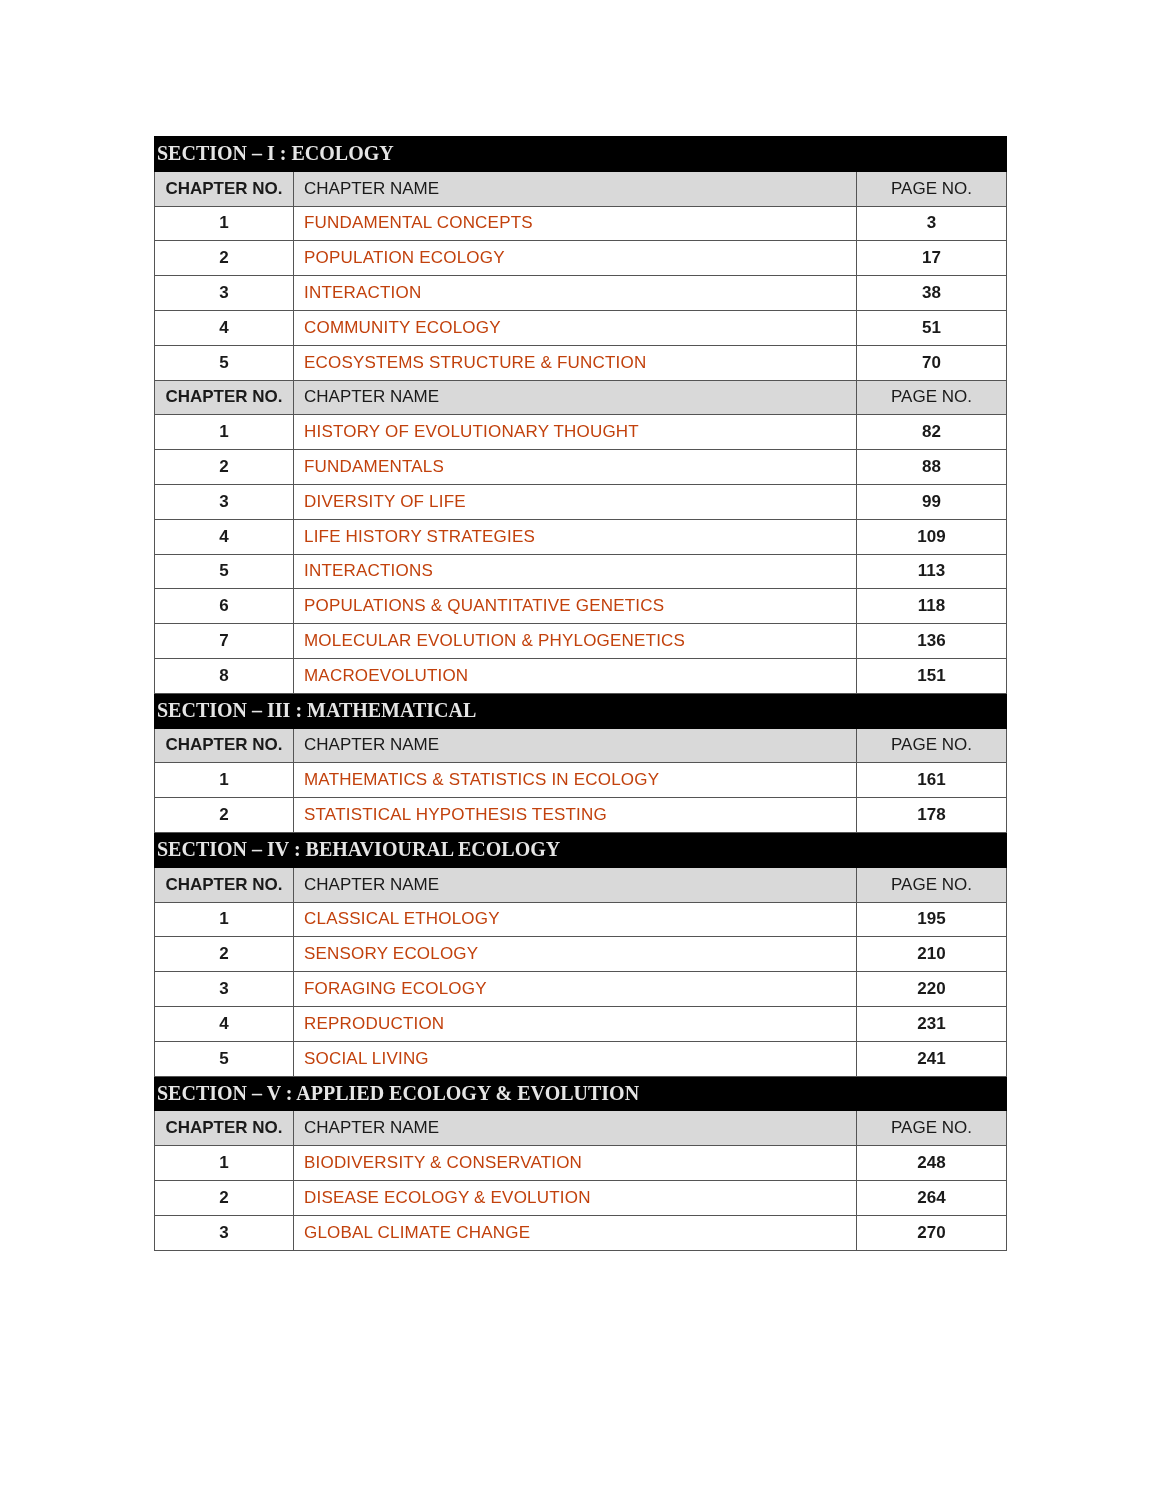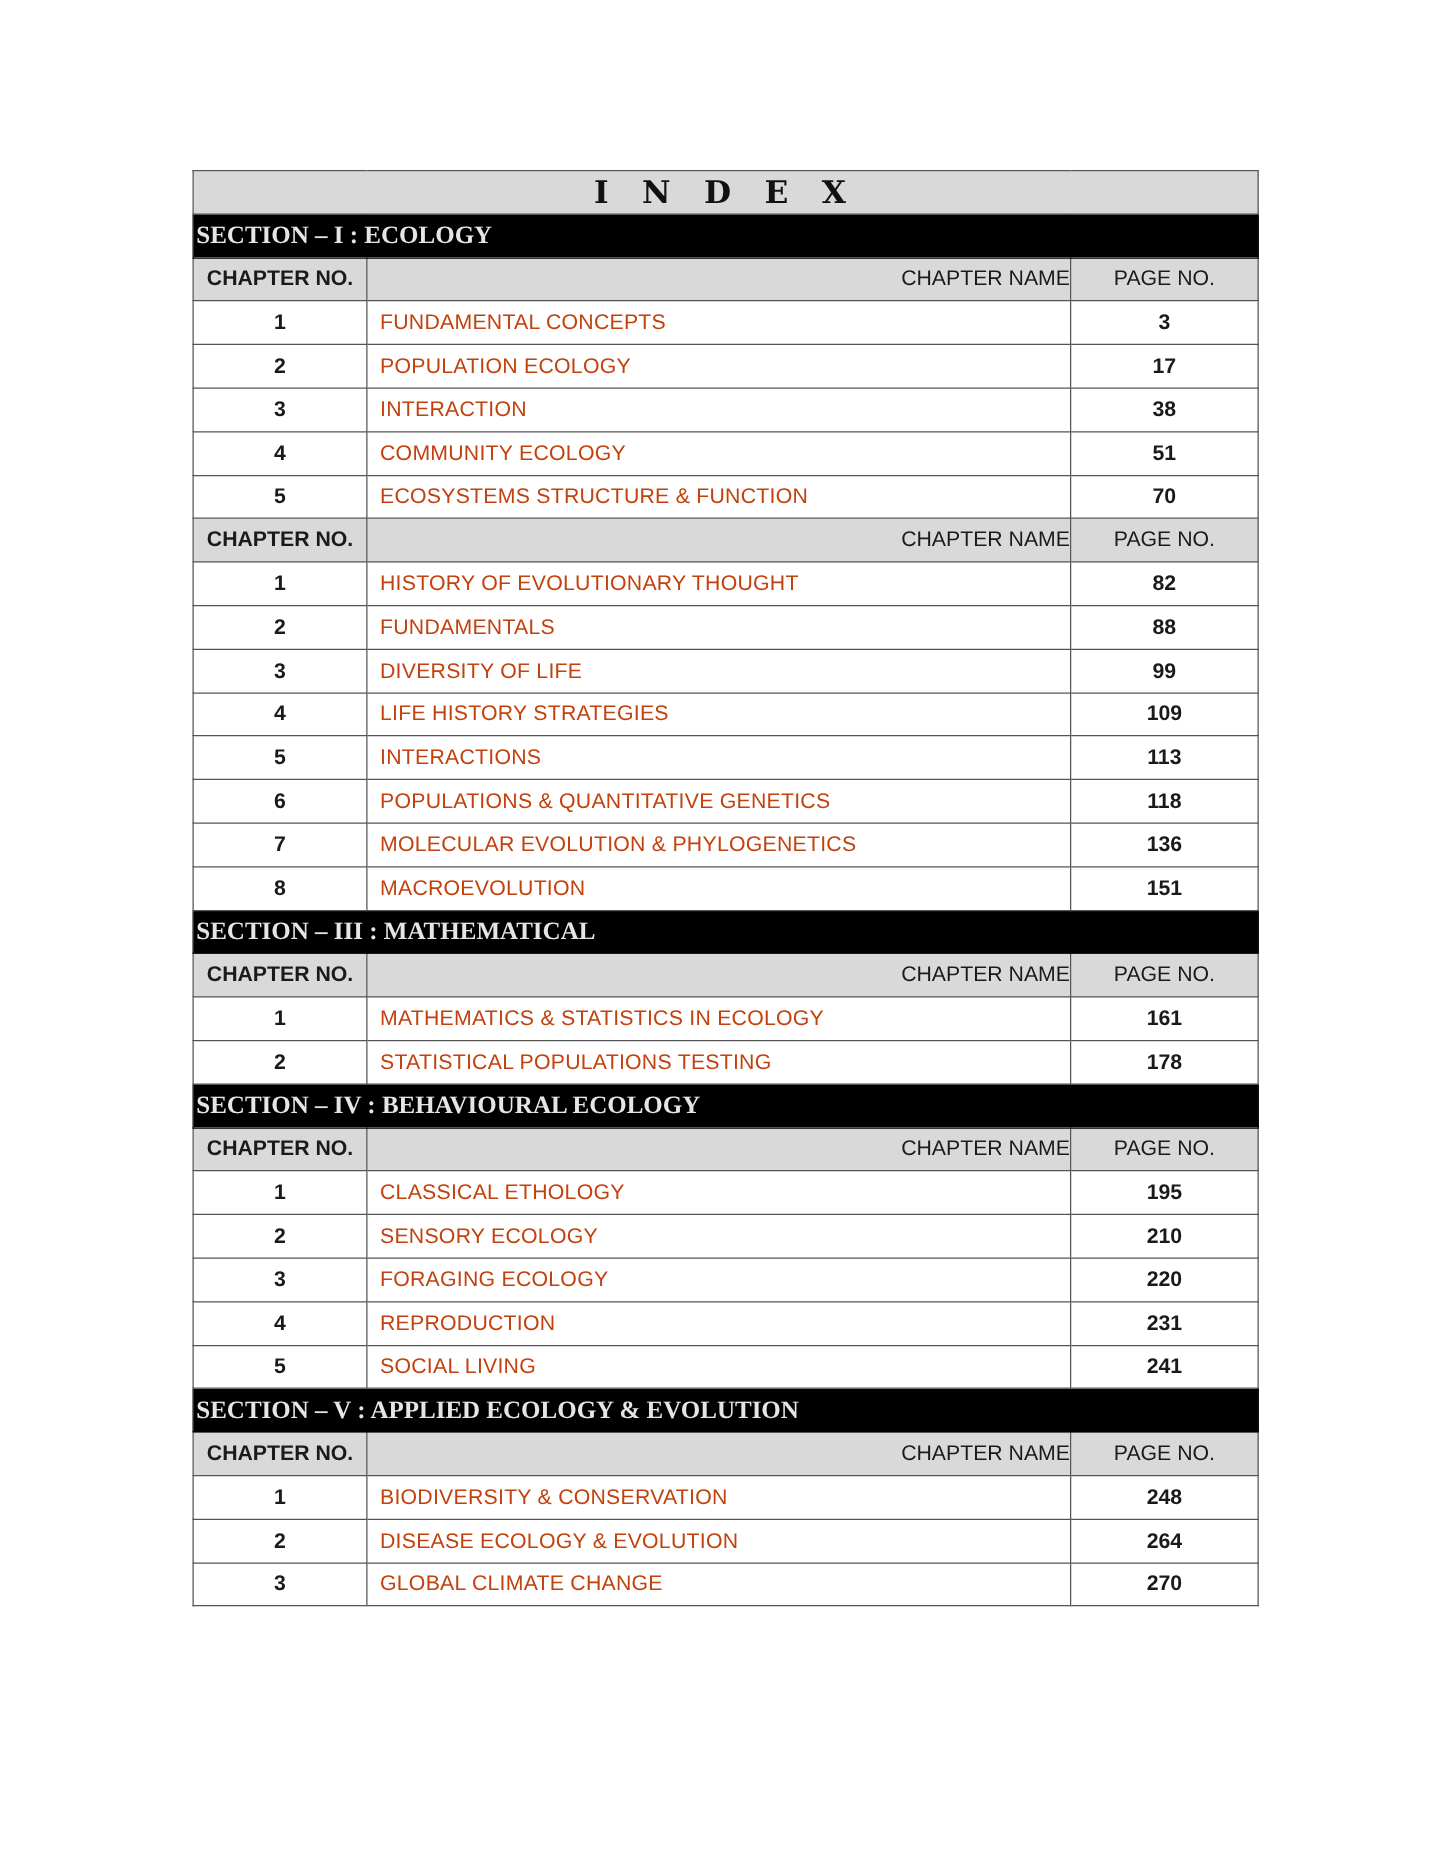--- a/index.html
+++ b/index.html
@@ -37,43 +37,39 @@
     font-family: "Liberation Serif", serif;
     font-weight: bold;
     font-size: 20px;
     padding-left: 2px;
     border-color: #000;
   }
   .header-row td {
     background: #d9d9d9;
     font-size: 17px;
     color: #1a1a1a;
-    text-align: right;
   }
   .header-row .h-no { text-align: center; font-weight: bold; }
   .header-row .h-name { padding-left: 10px; }
   .header-row .h-page { text-align: center; }
   .data-row td { background: #ffffff; font-size: 17px; }
   .data-row .c-no { text-align: center; font-weight: bold; }
   .data-row .c-name { padding-left: 10px; color: #c2410c; letter-spacing: 0.2px; }
   .data-row .c-page { text-align: center; font-weight: bold; }
 </style>
 </head>
 <body>
 
 <table class="index-table">
   <colgroup>
     <col class="col-no">
       <col class="col-name">
       <col class="col-page">
   </colgroup>
   <tbody id="index-body">
-    <tr class="title-row">
-      <td colspan="3">I N D E X</td>
-    </tr>
   <tr class="section-row">
         <td colspan="3">SECTION – I : ECOLOGY</td>
       </tr>
       <tr class="header-row">
         <td class="h-no">CHAPTER NO.</td>
         <td class="h-name">CHAPTER NAME</td>
         <td class="h-page">PAGE NO.</td>
       </tr>
       <tr class="data-row">
         <td class="c-no">1</td>
@@ -153,21 +149,21 @@
         <td class="h-name">CHAPTER NAME</td>
         <td class="h-page">PAGE NO.</td>
       </tr>
       <tr class="data-row">
         <td class="c-no">1</td>
         <td class="c-name">MATHEMATICS &amp; STATISTICS IN ECOLOGY</td>
         <td class="c-page">161</td>
       </tr>
       <tr class="data-row">
         <td class="c-no">2</td>
-        <td class="c-name">STATISTICAL POPULATIONS TESTING</td>
+        <td class="c-name">STATISTICAL HYPOTHESIS TESTING</td>
         <td class="c-page">178</td>
       </tr>
       <tr class="section-row">
         <td colspan="3">SECTION – IV : BEHAVIOURAL ECOLOGY</td>
       </tr>
       <tr class="header-row">
         <td class="h-no">CHAPTER NO.</td>
         <td class="h-name">CHAPTER NAME</td>
         <td class="h-page">PAGE NO.</td>
       </tr>

